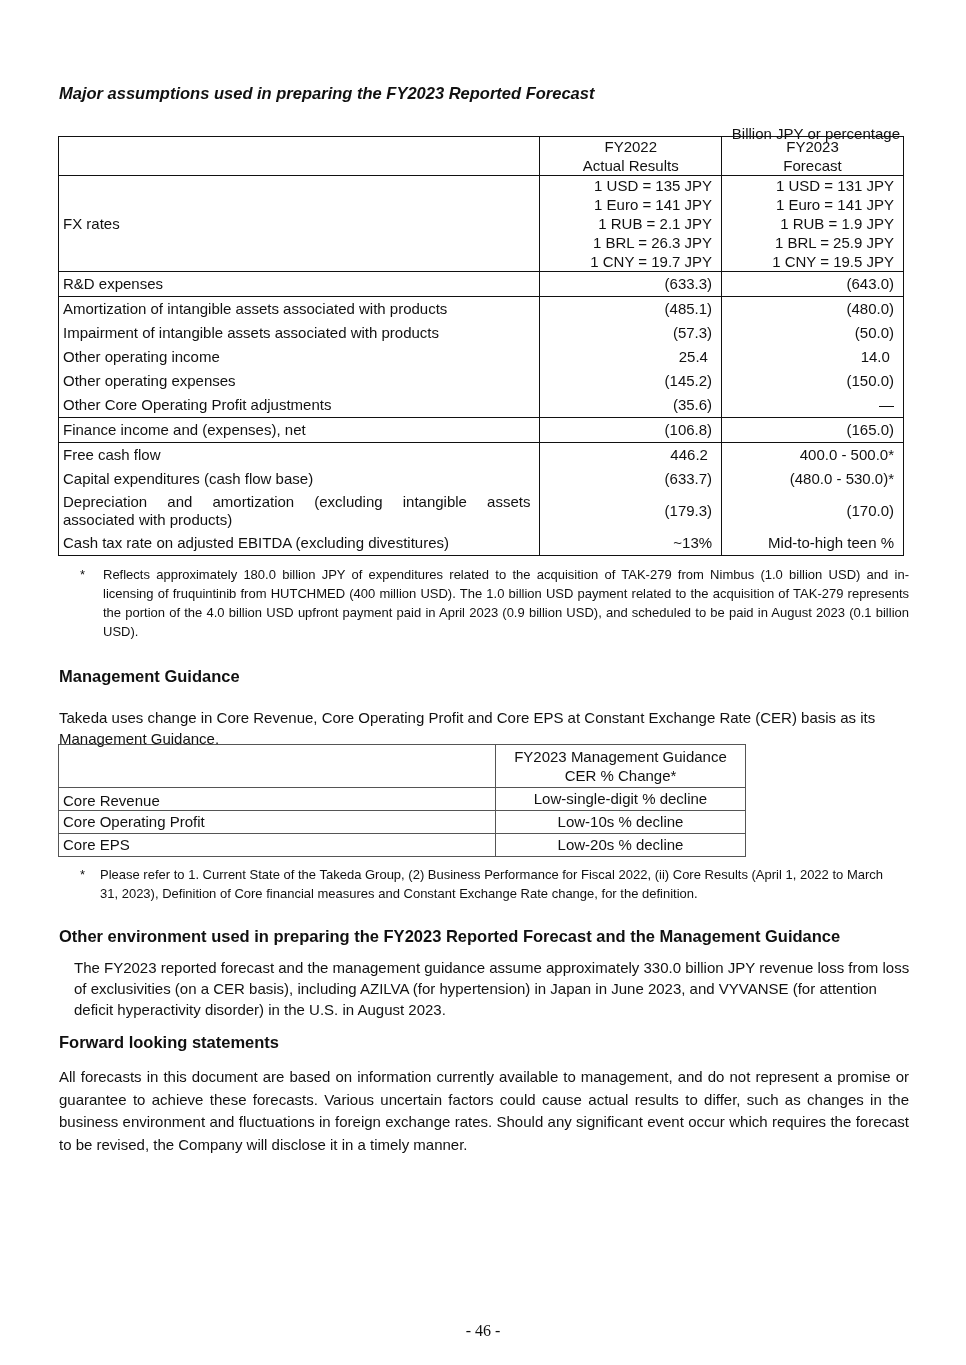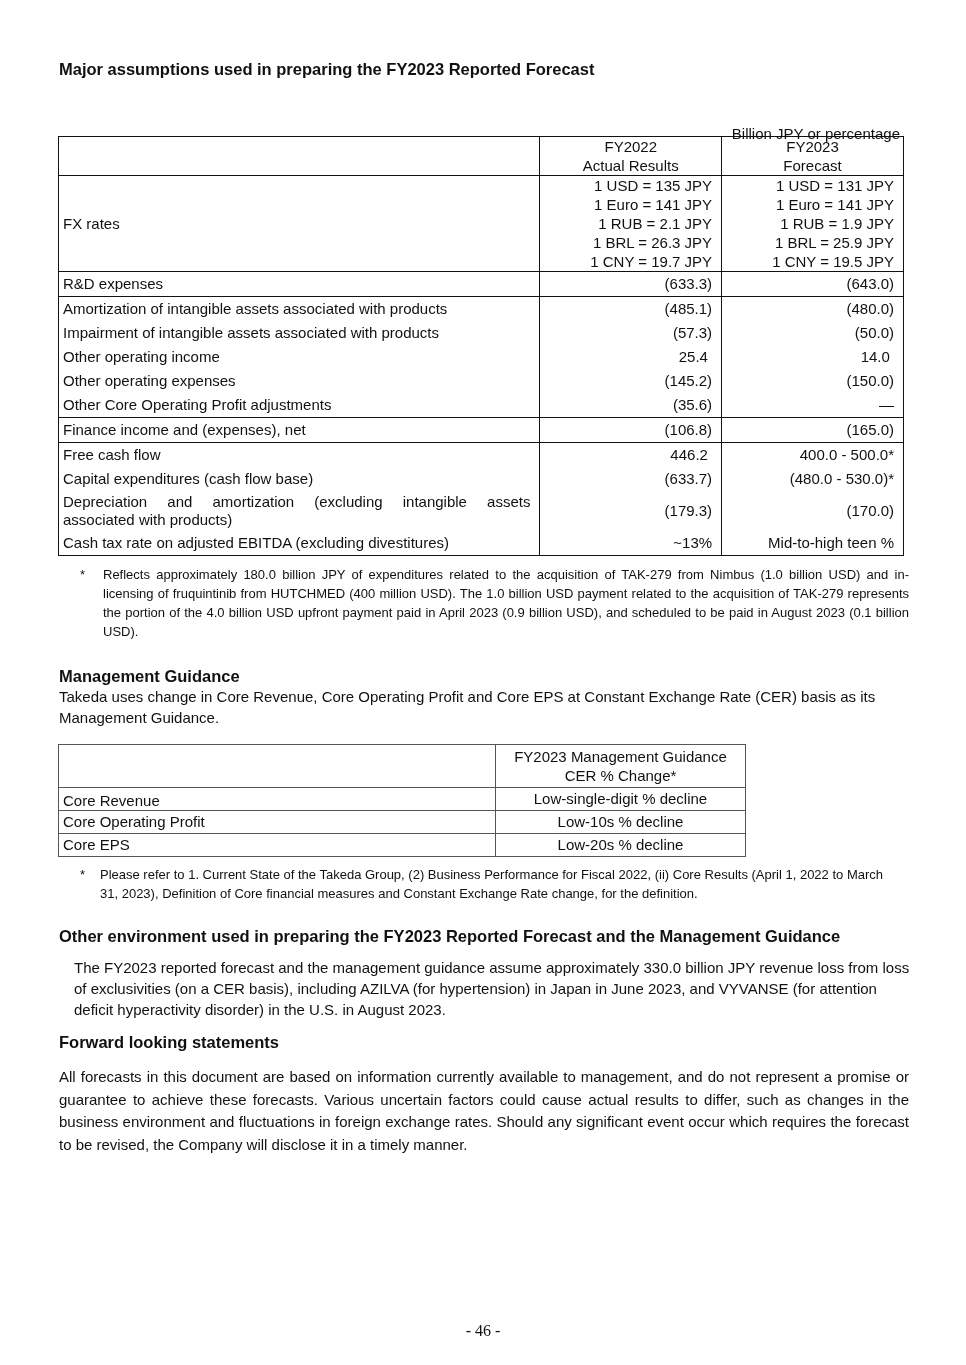--- a/index.html
+++ b/index.html
@@ -30,21 +30,21 @@
   #t2 td { border: 1px solid #555; padding: 0 4px; height: 22px; line-height: 18px; }
   #t2 .c0 { width: 428px; }
   #t2 .c1 { text-align: center; }
   #t2 tr.hdr td { height: 42px; line-height: 19px; }
 
   .foot { font-size: 13px; line-height: 19px; }
 </style>
 </head>
 <body>
 
-<div class="abs h2" style="left:59px; top:60px;">Major assumptions used in preparing the FY2023 Reported Forecast</div>
+<div class="abs h2" style="left:59px; top:84px;font-style:italic;">Major assumptions used in preparing the FY2023 Reported Forecast</div>
 <div class="abs p15" style="right:66px; top:115px;">Billion JPY or percentage</div>
 
 <table id="t1">
   <tbody>
       <tr class="hdr">
     <td class="c0"></td>
     <td class="c1">
       <div>FY2022</div>
       <div>Actual Results</div>
     </td>
@@ -128,21 +128,21 @@
     <td class="c1">~13%</td>
     <td class="c2">Mid-to-high teen %</td>
   </tr>
 </tbody>
   </table>
 
 <div class="abs foot" style="left:80px; top:565px;">*</div>
 <div class="abs foot" style="left:103px; top:565px; width:806px; text-align:justify;">Reflects approximately 180.0 billion JPY of expenditures related to the acquisition of TAK-279 from Nimbus (1.0 billion USD) and in-licensing of fruquintinib from HUTCHMED (400 million USD). The 1.0 billion USD payment related to the acquisition of TAK-279 represents the portion of the 4.0 billion USD upfront payment paid in April 2023 (0.9 billion USD), and scheduled to be paid in August 2023 (0.1 billion USD).</div>
 
 <div class="abs h2" style="left:59px; top:667px;">Management Guidance</div>
-<div class="abs p15" style="left:59px; top:678px; width:860px;">Takeda uses change in Core Revenue, Core Operating Profit and Core EPS at Constant Exchange Rate (CER) basis as its Management Guidance.</div>
+<div class="abs p15" style="left:59px; top:699px; width:860px;">Takeda uses change in Core Revenue, Core Operating Profit and Core EPS at Constant Exchange Rate (CER) basis as its Management Guidance.</div>
 
 <table id="t2">
   <tbody>
       <tr class="hdr">
     <td class="c0"></td>
     <td class="c1">
       <div>FY2023 Management Guidance</div>
       <div>CER % Change*</div>
     </td>
   </tr>

